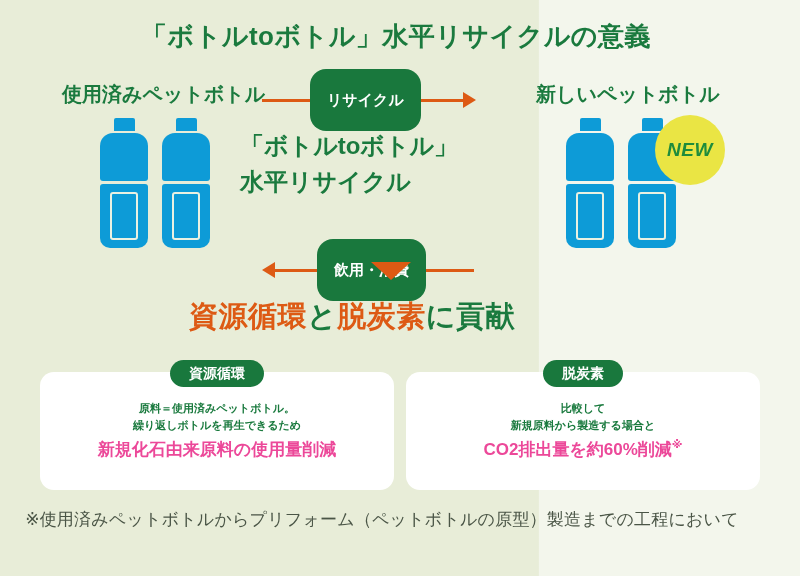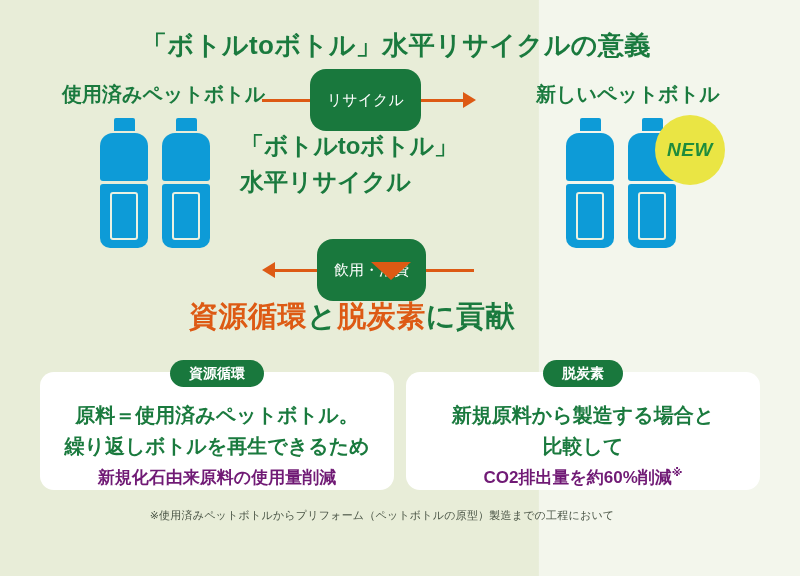--- a/index.html
+++ b/index.html
@@ -8,21 +8,21 @@
     font-family:"Liberation Sans","DejaVu Sans",sans-serif;
   }
   .canvas{
     position:relative;width:800px;height:576px;
     background:linear-gradient(90deg,#e8edd8 0%,#e8edd8 67.3%,#f3f6ec 67.4%,#f3f6ec 100%);
     overflow:hidden;
   }
 
   
   .title{
-    position:absolute;left:0;top:28px;width:792px;text-align:center;
+    position:absolute;left:0;top:19px;width:792px;text-align:center;
     font-size:26px;font-weight:700;color:#1a7a3e;letter-spacing:.5px;
   }
 
   
   .col-label{
     position:absolute;font-size:20px;font-weight:600;color:#1a7a3e;white-space:nowrap;
   }
   .col-label.left{left:62px;top:81px;}
   .col-label.right{left:536px;top:81px;}
 
@@ -68,21 +68,21 @@
   .arrow-row.bottom .arrow-line.post{width:48px;}
   .arrow-head{
     width:0;height:0;border-top:8px solid transparent;border-bottom:8px solid transparent;
     flex:0 0 auto;
   }
   .arrow-head.right{border-left:13px solid #dd5a14;}
   .arrow-head.left{border-right:13px solid #dd5a14;}
 
   .pill{
     background:#19783d;color:#ffffff;border-radius:16px;
-    font-size:15px;font-weight:400;white-space:nowrap;
+    font-size:15px;font-weight:700;white-space:nowrap;
     padding:23px 17px;line-height:1.1;flex:0 0 auto;
   }
 
   
   .center-text{
     position:absolute;left:240px;top:128px;width:292px;text-align:left;
     font-size:24px;font-weight:700;color:#1a7a3e;line-height:1.5;
   }
 
   
@@ -104,31 +104,31 @@
   .card{
     position:relative;flex:1 1 0;background:#ffffff;border-radius:14px;
     height:118px;box-sizing:border-box;padding-top:28px;text-align:center;
   }
   .card-pill{
     position:absolute;left:50%;top:-12px;transform:translateX(-50%);
     background:#19783d;color:#ffffff;border-radius:15px;
     font-size:14px;font-weight:700;padding:6px 19px;white-space:nowrap;line-height:1.1;
   }
   .card-body{
-    font-size:20px;color:#1a7a3e;line-height:1.55;font-weight:600;
+    font-size:11px;color:#1a7a3e;line-height:1.55;font-weight:600;
   }
   .card-highlight{
-    margin-top:3px;font-size:17px;font-weight:700;color:#701a75;line-height:1.4;
+    margin-top:3px;font-size:17px;font-weight:700;color:#ec4899;line-height:1.4;
   }
   .card-highlight .note{font-size:11px;vertical-align:super;}
 
   
   .footnote{
     position:absolute;left:0;top:508px;width:764px;text-align:center;
-    font-size:11px;color:#4a5546;letter-spacing:.2px;
+    font-size:17px;color:#4a5546;letter-spacing:.2px;
   }
 </style>
 </head>
 <body>
 
 <div class="canvas">
 
   <div class="title">「ボトルtoボトル」水平リサイクルの意義</div>
 
   <div class="col-label left">使用済みペットボトル</div>
@@ -203,22 +203,22 @@
         <div>繰り返しボトルを再生できるため</div>
       </div>
       <div class="card-highlight">
         <span>新規化石由来原料の使用量削減</span><span class="note"></span>
       </div>
     </div>
 
     <div class="card">
       <div class="card-pill">脱炭素</div>
       <div class="card-body">
+        <div>比較して</div>
         <div>新規原料から製造する場合と</div>
-        <div>比較して</div>
       </div>
       <div class="card-highlight">
         <span>CO2排出量を約60%削減</span><span class="note">※</span>
       </div>
     </div>
 
   </div>
 
   <div class="footnote">※使用済みペットボトルからプリフォーム（ペットボトルの原型）製造までの工程において</div>
 

